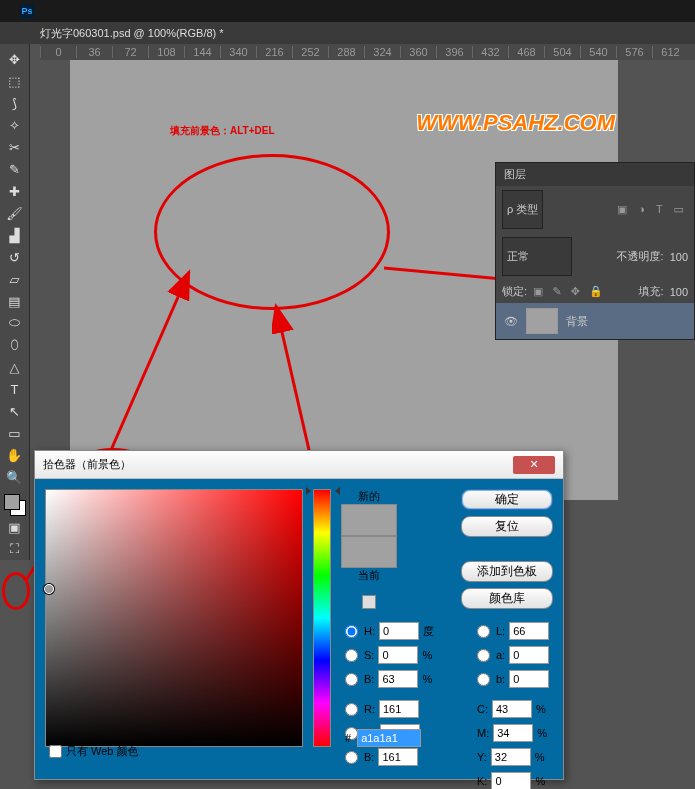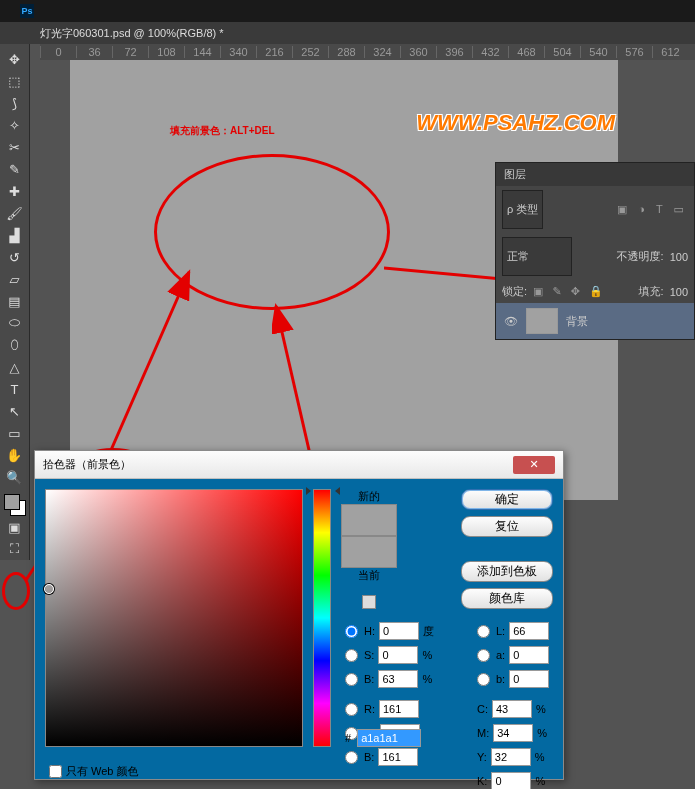--- a/index.html
+++ b/index.html
@@ -41,21 +41,21 @@
 .btn-col{display:flex;flex-direction:column;gap:6px;margin-left:auto}
 .pbtn{width:92px;height:21px;background:linear-gradient(#fdfdfd,#e2e2e2);border:1px solid #8a8a8a;border-radius:9px;cursor:pointer;font-size:12px}
 .pbtn.primary{border-color:#2f6fb0;box-shadow:0 0 0 1px #7fb5e8 inset}
 .vals{position:absolute;top:140px;left:310px;font-size:11px}
 .vrow{display:flex;align-items:center;gap:4px;height:24px}
 .vrow input[type=radio]{margin-right:2px}
 .vrow input.num{width:40px;height:18px;border:1px solid #999;padding:0 3px;text-align:left;background:#fff}
 .vals .col2{position:absolute;left:132px;top:0}
 .hex-row{position:absolute;bottom:10px;left:310px;display:flex;align-items:center;gap:6px}
 .hex-row input.hex{width:64px;height:18px;border:1px solid #999;background:#3399ff;color:#fff;padding:0 3px}
-.webchk{position:absolute;bottom:0;left:14px;display:flex;align-items:center;gap:4px;font-size:11px}
+.webchk{position:absolute;bottom:20px;left:14px;display:flex;align-items:center;gap:4px;font-size:11px}
 svg.arrow{position:absolute;pointer-events:none}
 </style>
 </head>
 <body>
 
 <div class="titlebar">
   <div class="ps-logo">Ps</div>
 </div>
 <div class="doc-tabs">灯光字060301.psd @ 100%(RGB/8) *</div>
 

